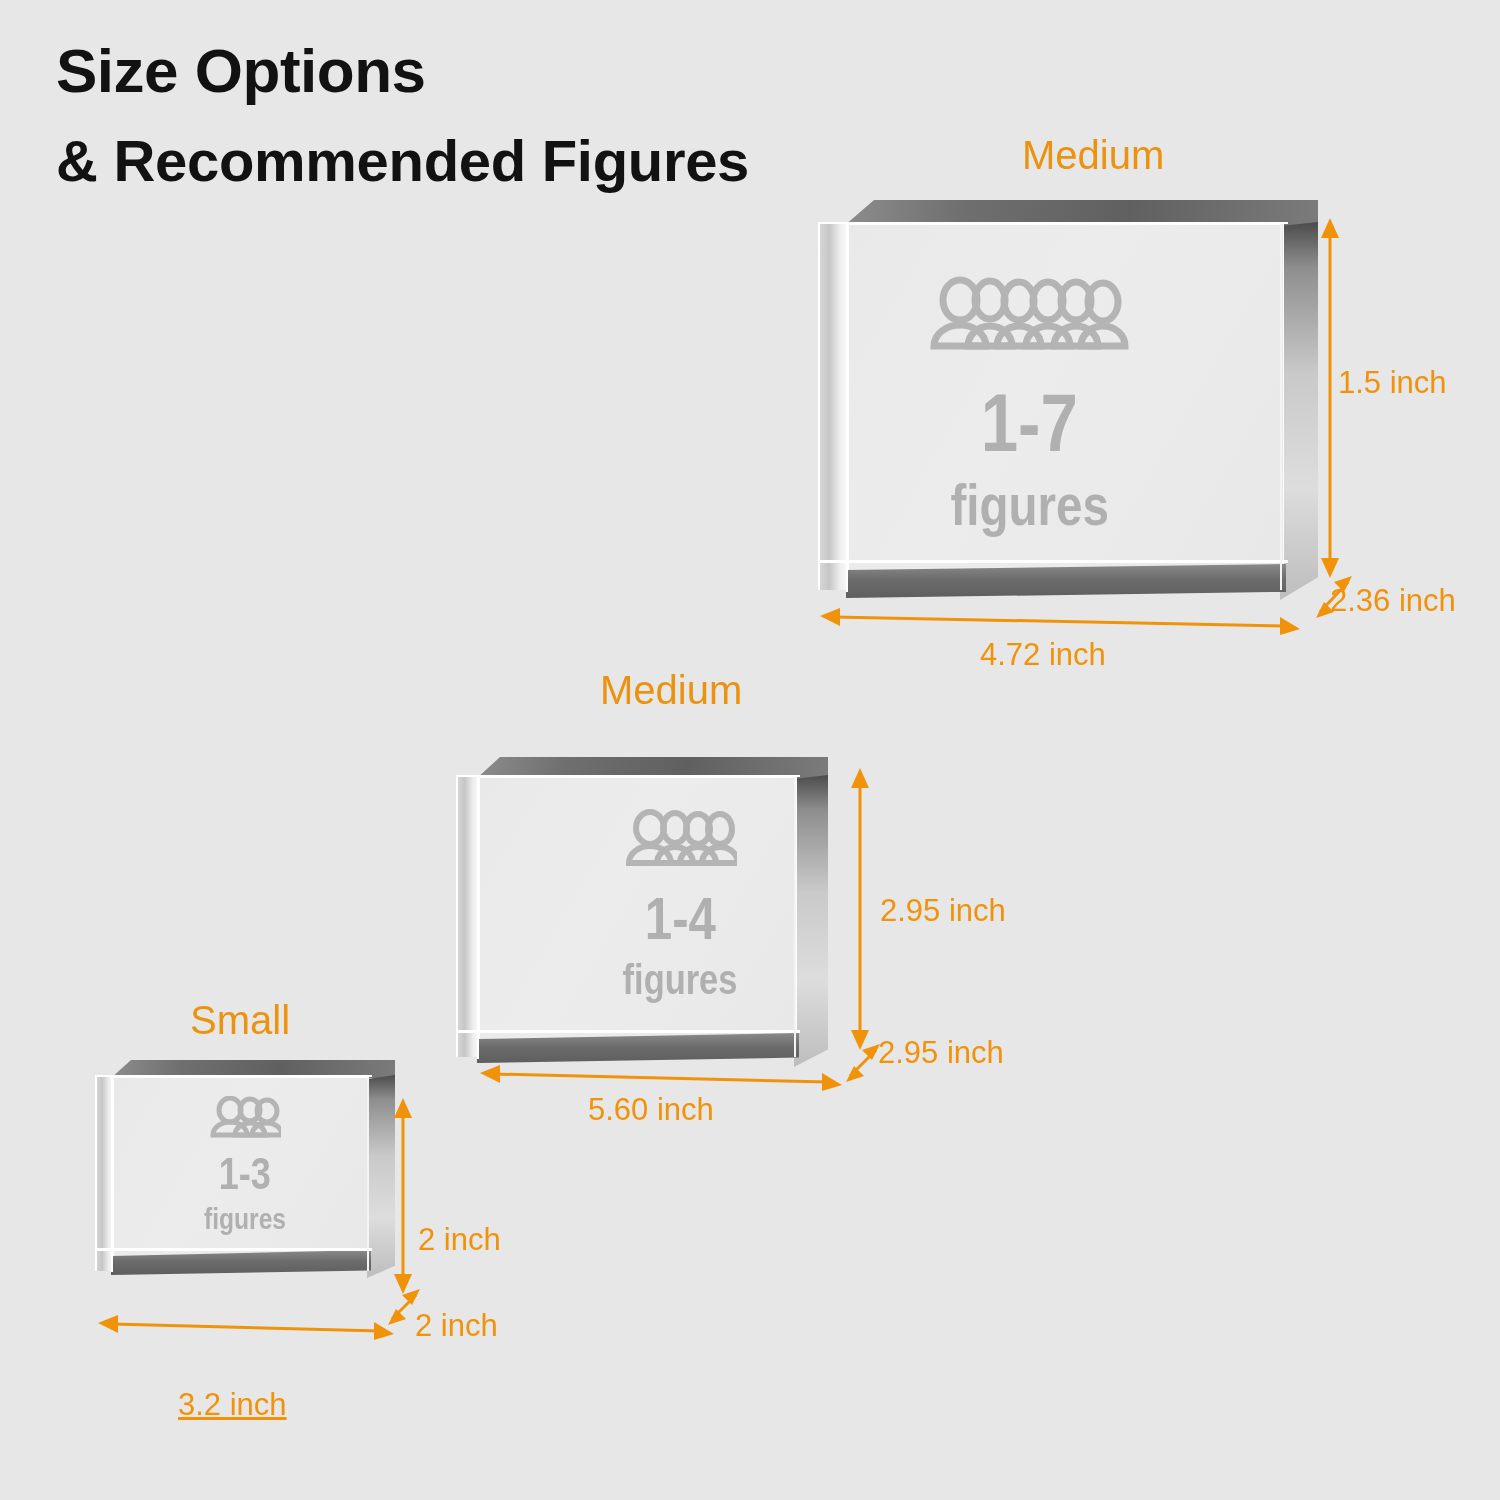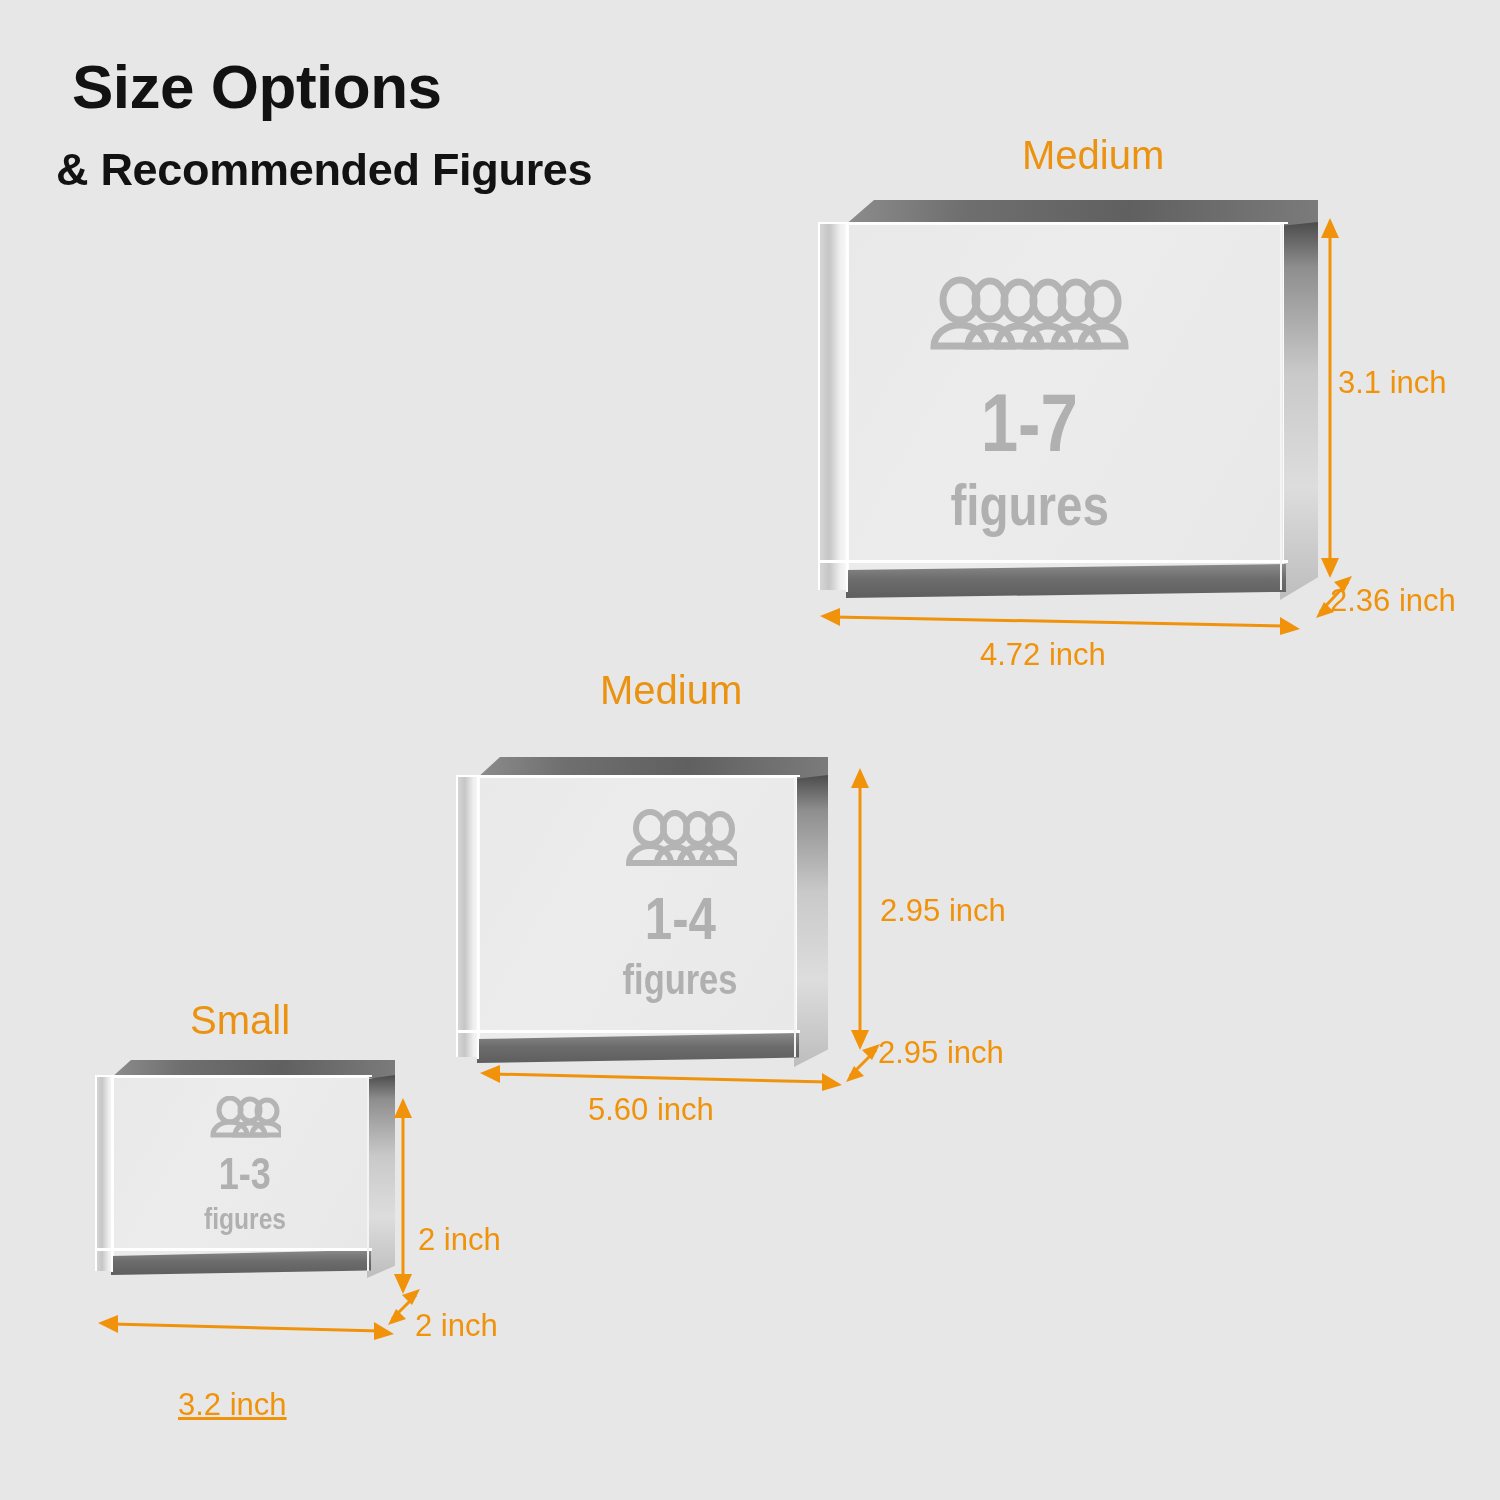--- a/index.html
+++ b/index.html
@@ -9,25 +9,25 @@
     font-family:"Liberation Sans", sans-serif;
     overflow:hidden;
     position:relative;
   }
   .stage{position:absolute;inset:0;}
 
   
   .title-block{position:absolute;left:56px;top:38px;}
   .title-main{
     font-size:62px;font-weight:bold;color:#121212;
-    letter-spacing:-0.5px;line-height:1.05;margin:16px;
+    letter-spacing:-0.5px;line-height:1.05;margin:0;
     font-family:"Liberation Sans", sans-serif;
   }
   .title-sub{
-    font-size:45px;font-weight:bold;color:#121212;
+    font-size:58px;font-weight:bold;color:#121212;
     letter-spacing:-0.3px;line-height:1.1;margin:0;margin-top:26px;
     font-family:"Liberation Sans", sans-serif;
   }
 
   
   .size-label{
     position:absolute;color:#eb9310;font-size:40px;
     font-weight:normal;white-space:nowrap;
     font-family:"Liberation Sans", sans-serif;
   }
@@ -139,21 +139,21 @@
       <div class="range" style="font-size:82px;margin-top:30px;">1-7</div>
       <div class="word" style="font-size:58px;margin-top:12px;">figures</div>
     </div>
   </div>
 
   <svg class="arrow" style="left:1310px;top:218px;width:40px;height:360px;">
     <line x1="20" y1="14" x2="20" y2="346" stroke="#f0920a" stroke-width="3"></line>
     <polygon points="20,0 11,20 29,20" fill="#f0920a"></polygon>
     <polygon points="20,360 11,340 29,340" fill="#f0920a"></polygon>
   </svg>
-  <div class="dim-text" style="left:1338px;top:365px;">3.1 inch</div>
+  <div class="dim-text" style="left:1338px;top:365px;">1.5 inch</div>
 
   <svg class="arrow" style="left:1308px;top:570px;width:54px;height:54px;">
     <line x1="12" y1="42" x2="40" y2="12" stroke="#f0920a" stroke-width="3"></line>
     <polygon points="44,6 26,12 36,22" fill="#f0920a"></polygon>
     <polygon points="8,48 26,42 16,32" fill="#f0920a"></polygon>
   </svg>
   <div class="dim-text" style="left:1330px;top:583px;">2.36 inch</div>
 
   <svg class="arrow" style="left:820px;top:605px;width:480px;height:26px;">
     <line x1="14" y1="12" x2="466" y2="21" stroke="#f0920a" stroke-width="3"></line>

